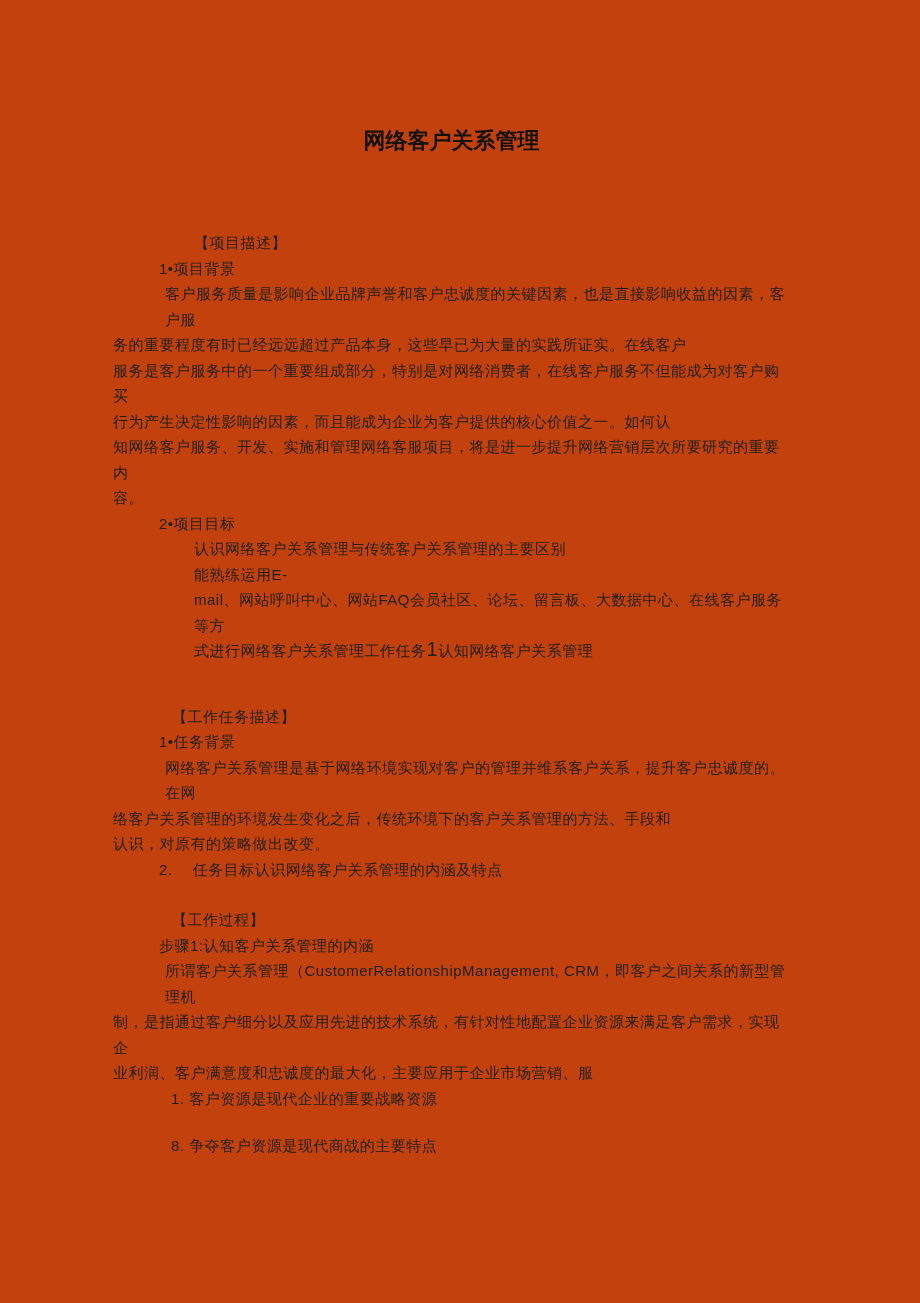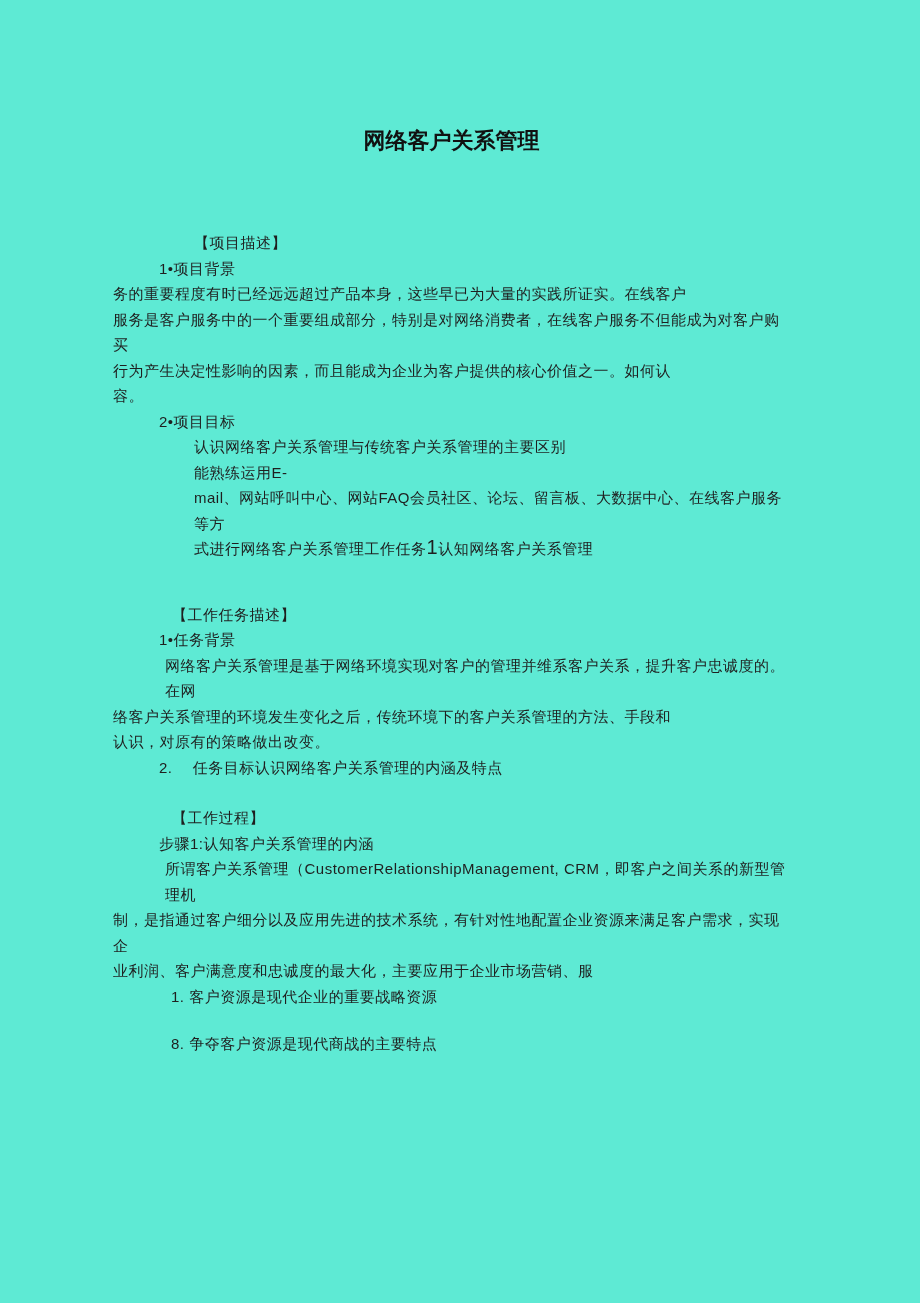--- a/index.html
+++ b/index.html
@@ -5,21 +5,21 @@
   html, body {
     margin: 0;
     padding: 0;
     background: #ffffff;
   }
   .page {
     position: relative;
     width: 920px;
     height: 1303px;
     box-sizing: border-box;
-    background: #5eead4;
+    background: #c2410c;
     padding: 126px 130px 0 113px;
     font-family: "Liberation Sans", "DejaVu Sans", sans-serif;
     color: #1f1f1f;
     overflow: hidden;
   }
   .title {
     margin: 0;
     font-size: 22px;
     font-weight: bold;
     line-height: 30px;
@@ -50,23 +50,25 @@
 </style>
 </head>
 <body>
 
 <div class="page">
 
   <h1 class="title">网络客户关系管理</h1>
 
   <div class="line ind-h1 mt74">【项目描述】</div>
   <div class="line ind-num">1•项目背景</div>
+  <div class="line ind-first">客户服务质量是影响企业品牌声誉和客户忠诚度的关键因素，也是直接影响收益的因素，客户服</div>
   <div class="line">务的重要程度有时已经远远超过产品本身，这些早已为大量的实践所证实。在线客户</div>
   <div class="line">服务是客户服务中的一个重要组成部分，特别是对网络消费者，在线客户服务不但能成为对客户购买</div>
   <div class="line">行为产生决定性影响的因素，而且能成为企业为客户提供的核心价值之一。如何认</div>
+  <div class="line">知网络客户服务、开发、实施和管理网络客服项目，将是进一步提升网络营销层次所要研究的重要内</div>
   <div class="line">容。</div>
   <div class="line ind-num">2•项目目标</div>
   <div class="line ind-sub">认识网络客户关系管理与传统客户关系管理的主要区别</div>
   <div class="line ind-sub">能熟练运用E-</div>
   <div class="line ind-sub">mail、网站呼叫中心、网站FAQ会员社区、论坛、留言板、大数据中心、在线客户服务等方</div>
   <div class="line ind-sub"><span>式进行网络客户关系管理工作任务</span><span class="bignum">1</span><span>认知网络客户关系管理</span></div>
 
   <div class="line ind-h2 mt55">【工作任务描述】</div>
   <div class="line ind-num">1•任务背景</div>
   <div class="line ind-first">网络客户关系管理是基于网络环境实现对客户的管理并维系客户关系，提升客户忠诚度的。在网</div>

